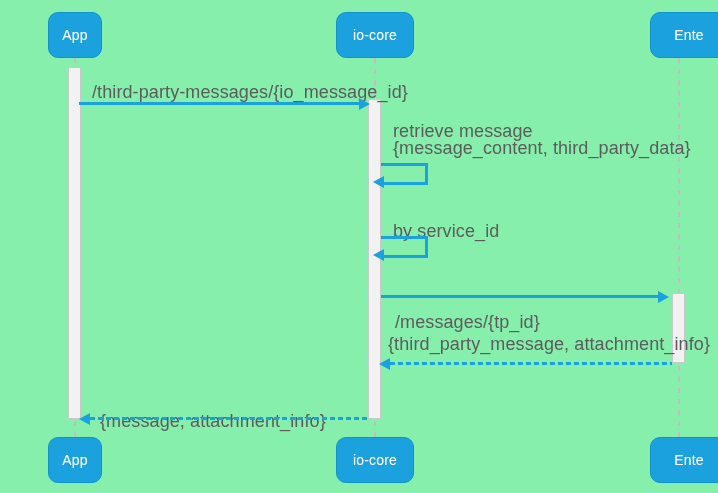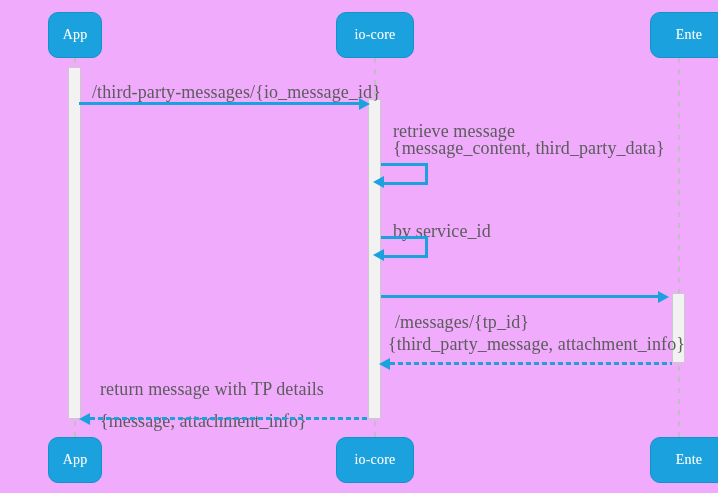--- a/index.html
+++ b/index.html
@@ -4,23 +4,23 @@
 <style>
   html, body {
     margin: 0;
     padding: 0;
     background: #000000;
   }
   #canvas {
     position: relative;
     width: 718px;
     height: 493px;
-    background: #f0abfc;
+    background: #86efac;
     overflow: hidden;
-    font-family: Liberation Serif, serif;
+    font-family: Liberation Sans, sans-serif;
   }
 
   
   .participant {
     position: absolute;
     box-sizing: border-box;
     background: #1BA1DD;
     border: 1px solid #0F93CE;
     border-radius: 10px;
     color: #FFFFFF;
@@ -139,21 +139,20 @@
   <div class="arrow-head left" style="left:373px; top:249px;"></div>
 
   <div class="msg-label" style="left:395px; top:274px;margin-top:40px;"><span>/messages/{tp_id}</span></div>
   <div class="arrow-line" style="left:381px; top:295px; width:279px;"></div>
   <div class="arrow-head right" style="left:658px; top:291px;"></div>
 
   <div class="msg-label" style="left:388px; top:336px;"><span>{third_party_message, attachment_info}</span></div>
   <div class="arrow-line dotted" style="left:390px; top:362px; width:282px;"></div>
   <div class="arrow-head left" style="left:379px; top:358px;"></div>
 
-  <div class="msg-label" style="left:100px; top:381px;"><span>return message with TP details</span></div>
   <div class="msg-label" style="left:100px; top:387px;margin-top:26px;"><span>{message, attachment_info}</span></div>
   <div class="arrow-line dotted" style="left:90px; top:417px; width:278px;"></div>
   <div class="arrow-head left" style="left:79px; top:413px;"></div>
 
   <div class="participant" style="left:48px; top:437px; width:54px;">
     <span>App</span>
   </div>
   <div class="participant" style="left:336px; top:437px; width:78px;">
     <span>io-core</span>
   </div>

